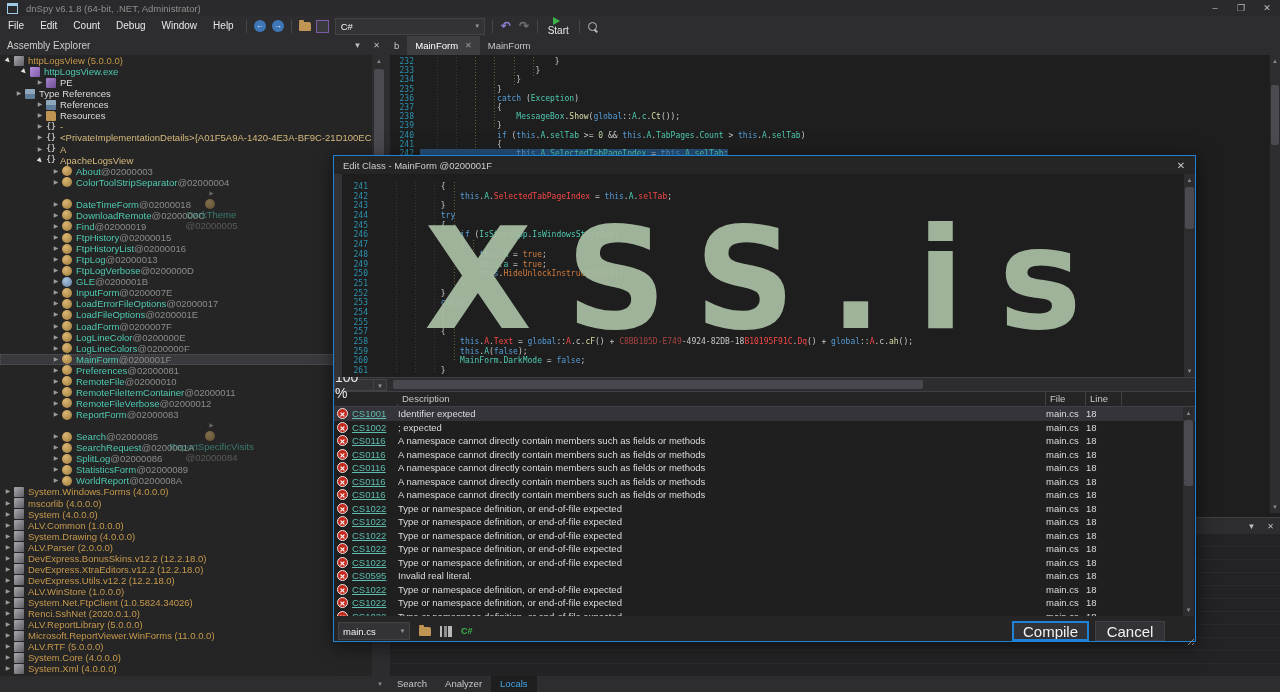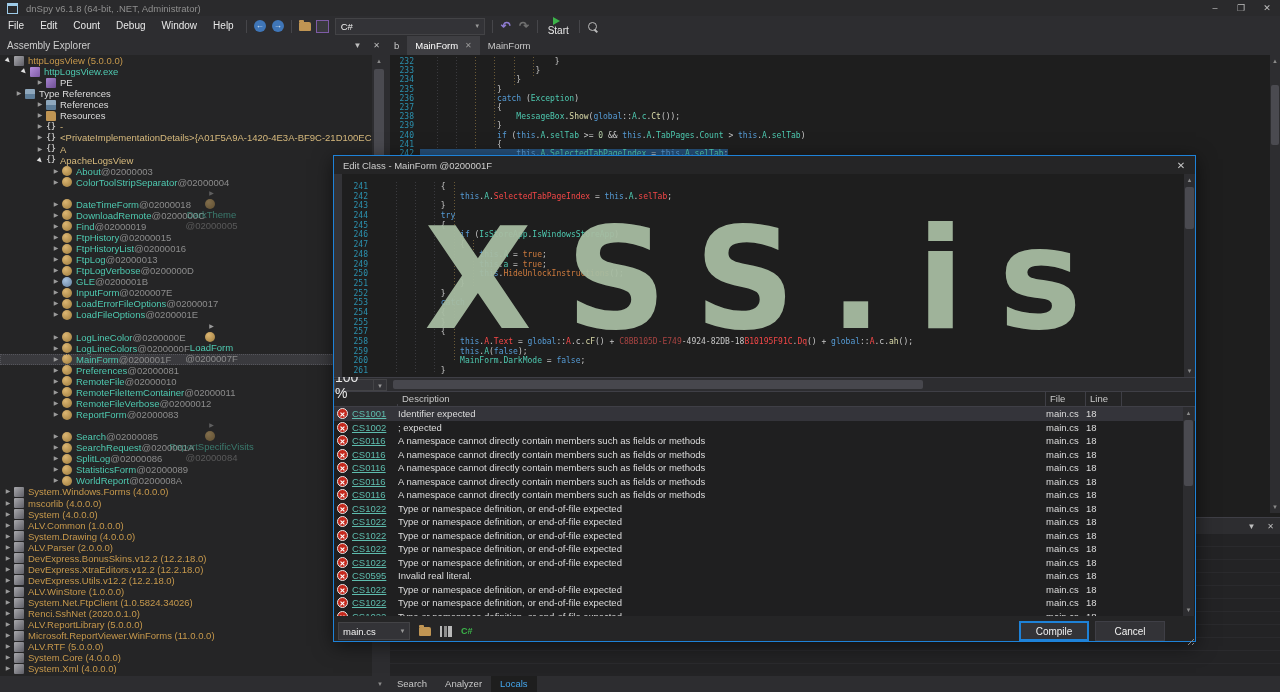--- a/index.html
+++ b/index.html
@@ -113,21 +113,21 @@
   .efile{width:40px;flex:none;color:#DCDCDC;}
   .eline{width:36px;flex:none;color:#DCDCDC;}
   #err-vscroll{position:absolute;right:1px;top:0;width:11px;height:100%;background:#2D2D30;}
   #dlg-footer{height:30px;display:flex;align-items:center;padding:0 4px;position:relative;}
   #file-combo{width:70px;height:16px;background:#333337;border:1px solid #434346;display:flex;align-items:center;}
   #file-combo .val{flex:1;padding-left:4px;color:#F1F1F1;font-size:9.5px;}
   .ficon{margin-left:9px;}
   .bars{width:12px;height:11px;background:linear-gradient(to right,#B9B9B9 0 2px,transparent 2px 4px,#8F8F8F 4px 7px,transparent 7px 8px,#B9B9B9 8px 11px);}
   .csharp{color:#3CB44A;font-weight:bold;font-size:9px;}
   #dlg-buttons{margin-left:auto;display:flex;margin-right:26px;}
-  .dbtn{height:18px;min-width:48px;background:#333337;border:1px solid #3F3F46;color:#F1F1F1;font-size:10px;
+  .dbtn{height:18px;min-width:48px;background:#333337;border:1px solid #3F3F46;color:#F1F1F1;font-size:15px;
         display:flex;align-items:center;justify-content:center;padding:0 10px;margin-left:6px;}
   .dbtn.primary{border-color:#1E82D8;outline:1px solid #1E82D8;outline-offset:-2px;}
   #grip{position:absolute;right:1px;bottom:1px;width:9px;height:9px;
         background:repeating-linear-gradient(135deg,transparent 0 2px,#8A8A8A 2px 3px);clip-path:polygon(100% 0,100% 100%,0 100%);}
   
   #watermark{position:absolute;left:90px;top:60px;font-family:"DejaVu Sans",sans-serif;font-weight:bold;
              font-size:140px;line-height:0.92;letter-spacing:34px;color:rgba(167,188,161,0.95);z-index:50;pointer-events:none;}
 </style>
 </head>
 <body>
@@ -336,21 +336,21 @@
         <span class="ti ti-cls"></span>
         <span class="c-t">LoadErrorFileOptions</span>
         <span class="c-sfx"> @02000017</span>
       </div>
       <div class="trow" style="padding-left: 51px;">
         <span class="exp">▶</span>
         <span class="ti ti-cls"></span>
         <span class="c-t">LoadFileOptions</span>
         <span class="c-sfx"> @0200001E</span>
       </div>
-      <div class="trow" style="padding-left: 51px; flex-direction: column;">
+      <div class="trow" style="padding-left: 51px;">
         <span class="exp">▶</span>
         <span class="ti ti-cls"></span>
         <span class="c-t">LoadForm</span>
         <span class="c-sfx"> @0200007F</span>
       </div>
       <div class="trow" style="padding-left: 51px;">
         <span class="exp">▶</span>
         <span class="ti ti-cls"></span>
         <span class="c-t">LogLineColor</span>
         <span class="c-sfx"> @0200000E</span>

